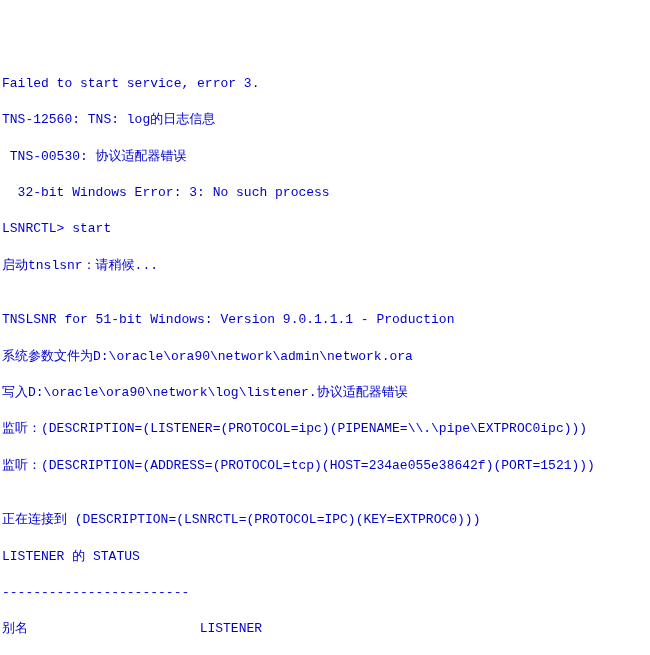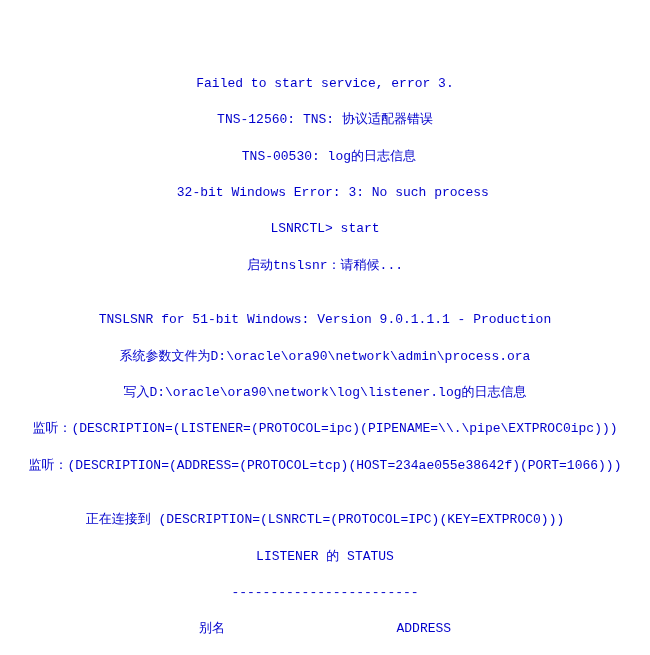--- a/index.html
+++ b/index.html
@@ -1,19 +1,18 @@
 <!DOCTYPE html>
 <html><head>
   <meta charset="utf-8">
   <style>
     * {
       margin: 0;
       padding: 0;
       box-sizing: border-box;
-      text-align: center;
     }
     body {
       background: #ffffff;
       font-family: 'Courier New', monospace;
       font-size: 13px;
       line-height: 1.4;
       color: #0000cc;
       padding: 2px;
       white-space: pre;
       overflow: hidden;
@@ -23,36 +22,36 @@
     .line {
       white-space: pre;
     }
   </style>
 </head>
 <body>
 
 
 
 <div class="line">Failed to start service, error 3.</div>
-<div class="line">TNS-12560: TNS: 协议适配器错误</div>
-<div class="line"> TNS-00530: log的日志信息</div>
+<div class="line">TNS-12560: TNS: log的日志信息</div>
+<div class="line"> TNS-00530: 协议适配器错误</div>
 <div class="line">  32-bit Windows Error: 3: No such process</div>
 <div class="line">LSNRCTL&gt; start</div>
 <div class="line">启动tnslsnr：请稍候...</div>
 <div class="line"></div>
 <div class="line">TNSLSNR for 51-bit Windows: Version 9.0.1.1.1 - Production</div>
-<div class="line">系统参数文件为D:\oracle\ora90\network\admin\process.ora</div>
-<div class="line">写入D:\oracle\ora90\network\log\listener.log的日志信息</div>
+<div class="line">系统参数文件为D:\oracle\ora90\network\admin\network.ora</div>
+<div class="line">写入D:\oracle\ora90\network\log\listener.协议适配器错误</div>
 <div class="line">监听：(DESCRIPTION=(LISTENER=(PROTOCOL=ipc)(PIPENAME=\\.\pipe\EXTPROC0ipc)))</div>
-<div class="line">监听：(DESCRIPTION=(ADDRESS=(PROTOCOL=tcp)(HOST=234ae055e38642f)(PORT=1066)))</div>
+<div class="line">监听：(DESCRIPTION=(ADDRESS=(PROTOCOL=tcp)(HOST=234ae055e38642f)(PORT=1521)))</div>
 <div class="line"></div>
 <div class="line">正在连接到 (DESCRIPTION=(LSNRCTL=(PROTOCOL=IPC)(KEY=EXTPROC0)))</div>
 <div class="line">LISTENER 的 STATUS</div>
 <div class="line">------------------------</div>
-<div class="line">别名                      ADDRESS</div>
+<div class="line">别名                      LISTENER</div>
 
 
 
 
 
 
 
 
 
 

